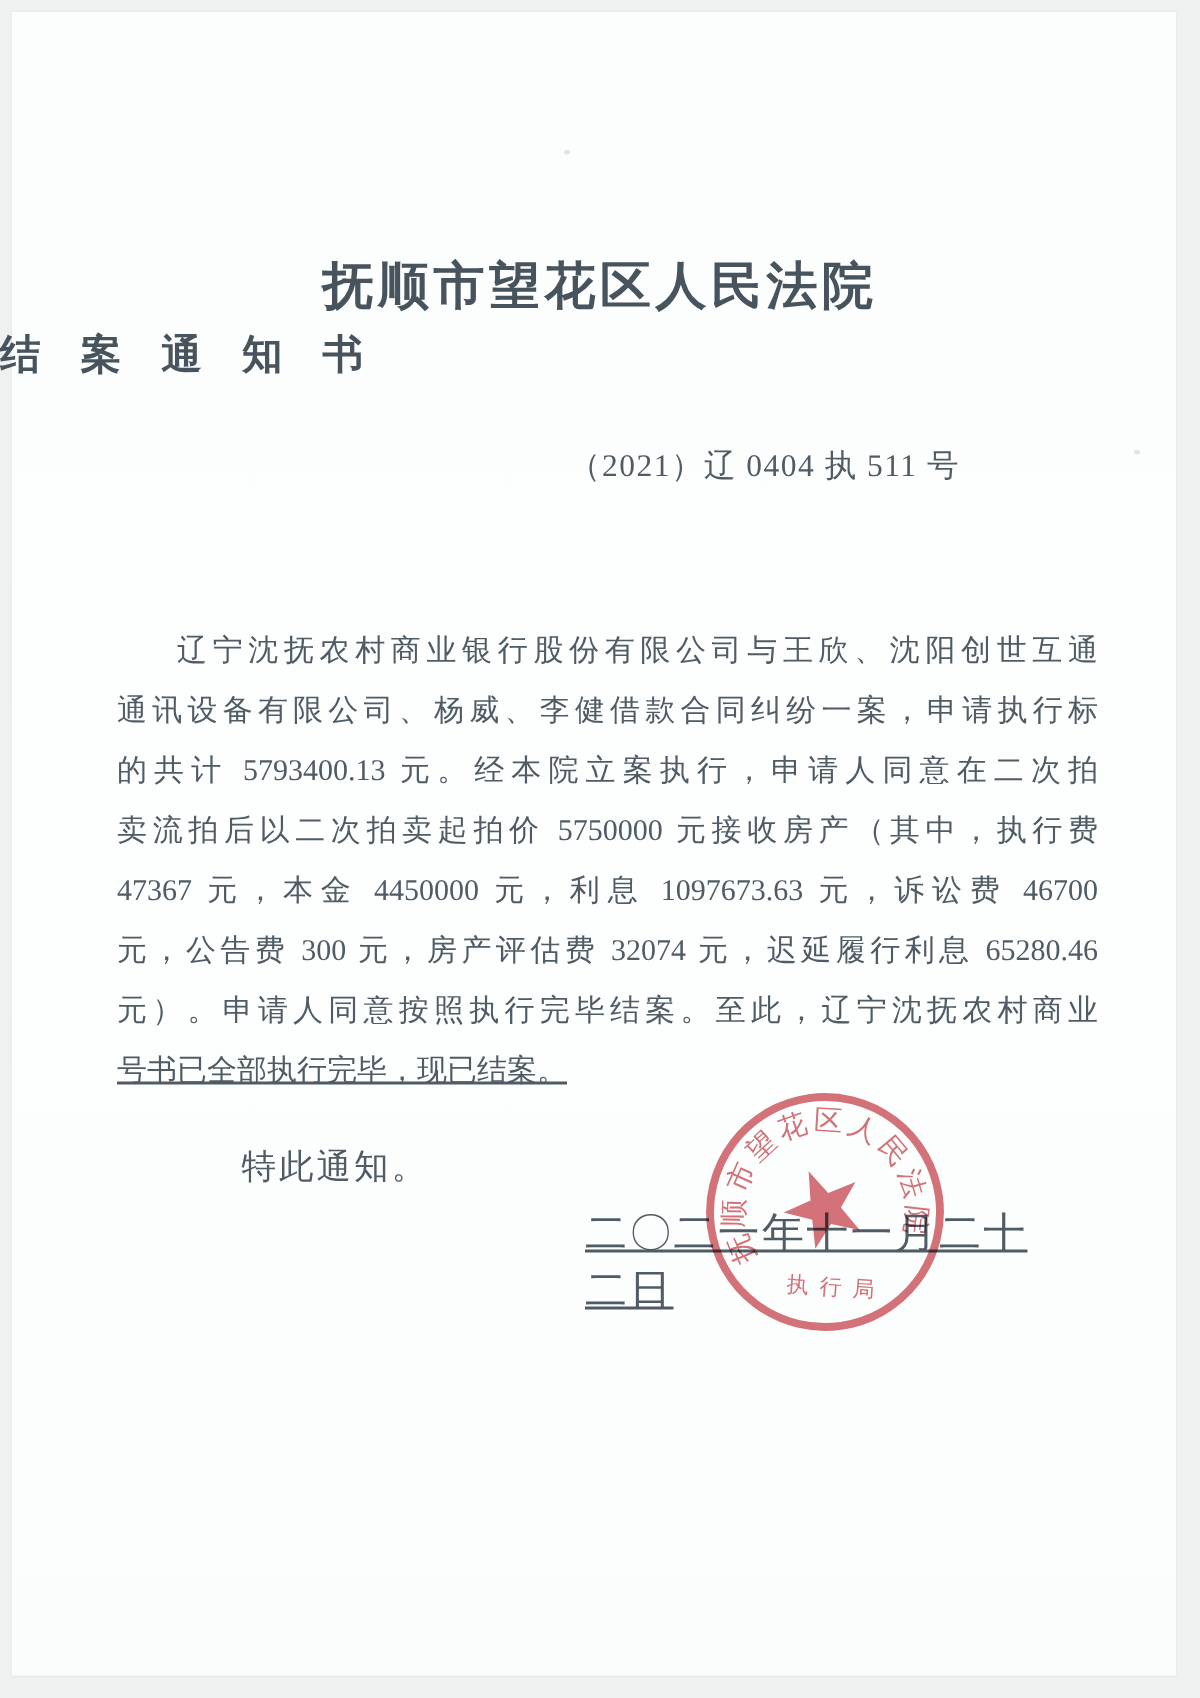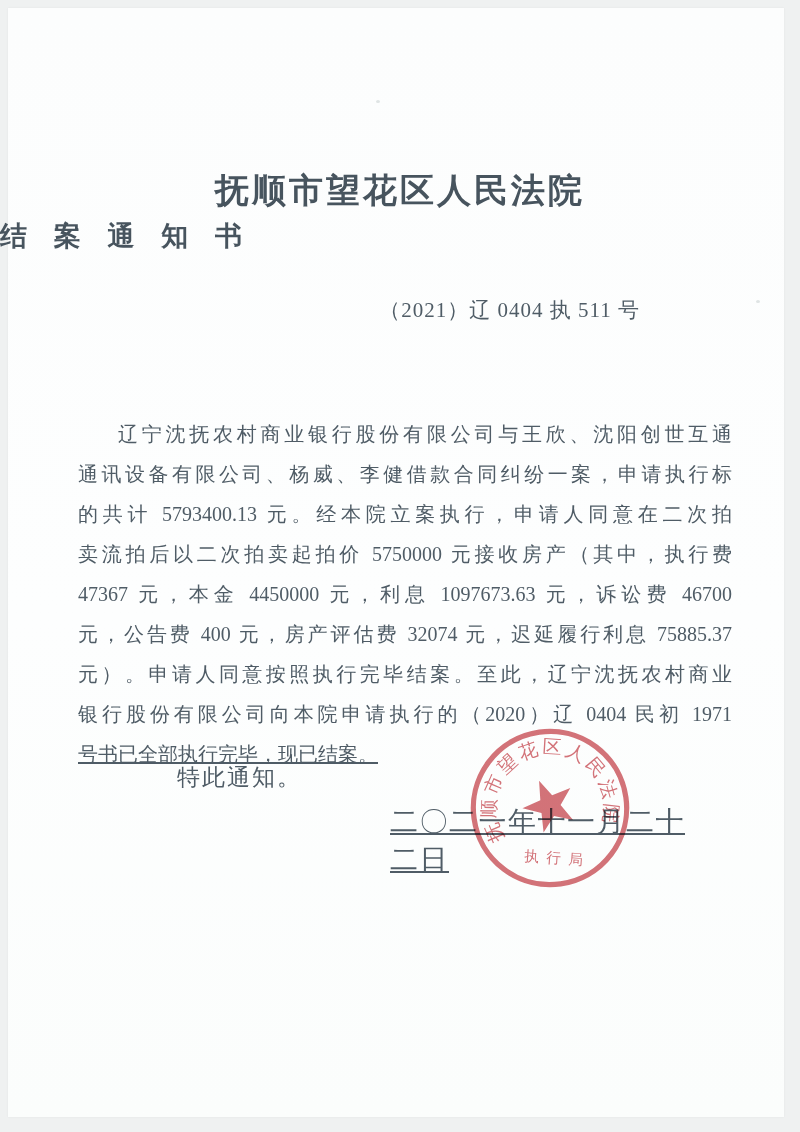--- a/index.html
+++ b/index.html
@@ -39,21 +39,21 @@
     font-size:20px;
   }
   .body-line{
     height:40px;line-height:40px;
     text-align:justify;text-align-last:justify;
     white-space:nowrap;
   }
   .body-line.indent{text-indent:2em;}
   .body-line.last{text-align-last:left;text-decoration:underline;}
   .closing{
-    position:absolute;left:177px;top:762px;
+    position:absolute;left:161px;top:762px;
     font-size:23px;letter-spacing:2px;
   }
   .date-line{
     position:absolute;left:390px;top:803px;
     font-size:28px;letter-spacing:1.5px;text-decoration:underline;
   }
   .seal{
     position:absolute;left:466px;top:724px;width:168px;height:168px;
     transform:rotate(-8deg);
     mix-blend-mode:multiply;opacity:0.88;
@@ -74,23 +74,22 @@
 
   <div class="case-number ink">（2021）辽 0404 执 511 号</div>
 
 
   <div class="body-block ink">
     <div class="body-line indent">辽宁沈抚农村商业银行股份有限公司与王欣、沈阳创世互通</div>
     <div class="body-line">通讯设备有限公司、杨威、李健借款合同纠纷一案，申请执行标</div>
     <div class="body-line">的共计 5793400.13 元。经本院立案执行，申请人同意在二次拍</div>
     <div class="body-line">卖流拍后以二次拍卖起拍价 5750000 元接收房产（其中，执行费</div>
     <div class="body-line">47367 元，本金 4450000 元，利息 1097673.63 元，诉讼费 46700</div>
-    <div class="body-line">元，公告费 400 元，房产评估费 32074 元，迟延履行利息 75885.37</div>
+    <div class="body-line">元，公告费 300 元，房产评估费 32074 元，迟延履行利息 65280.46</div>
     <div class="body-line">元）。申请人同意按照执行完毕结案。至此，辽宁沈抚农村商业</div>
-    <div class="body-line">银行股份有限公司向本院申请执行的（2020）辽 0404 民初 1971</div>
     <div class="body-line last">号书已全部执行完毕，现已结案。</div>
   </div>
 
   <div class="closing ink">特此通知。</div>
 
   <div class="date-line ink">二〇二一年十一月二十二日</div>
 
   <div class="seal">
     <svg viewBox="0 0 160 160">
       <circle cx="80" cy="80" r="73" fill="none" stroke-width="5" stroke="#cf5f66"></circle>

